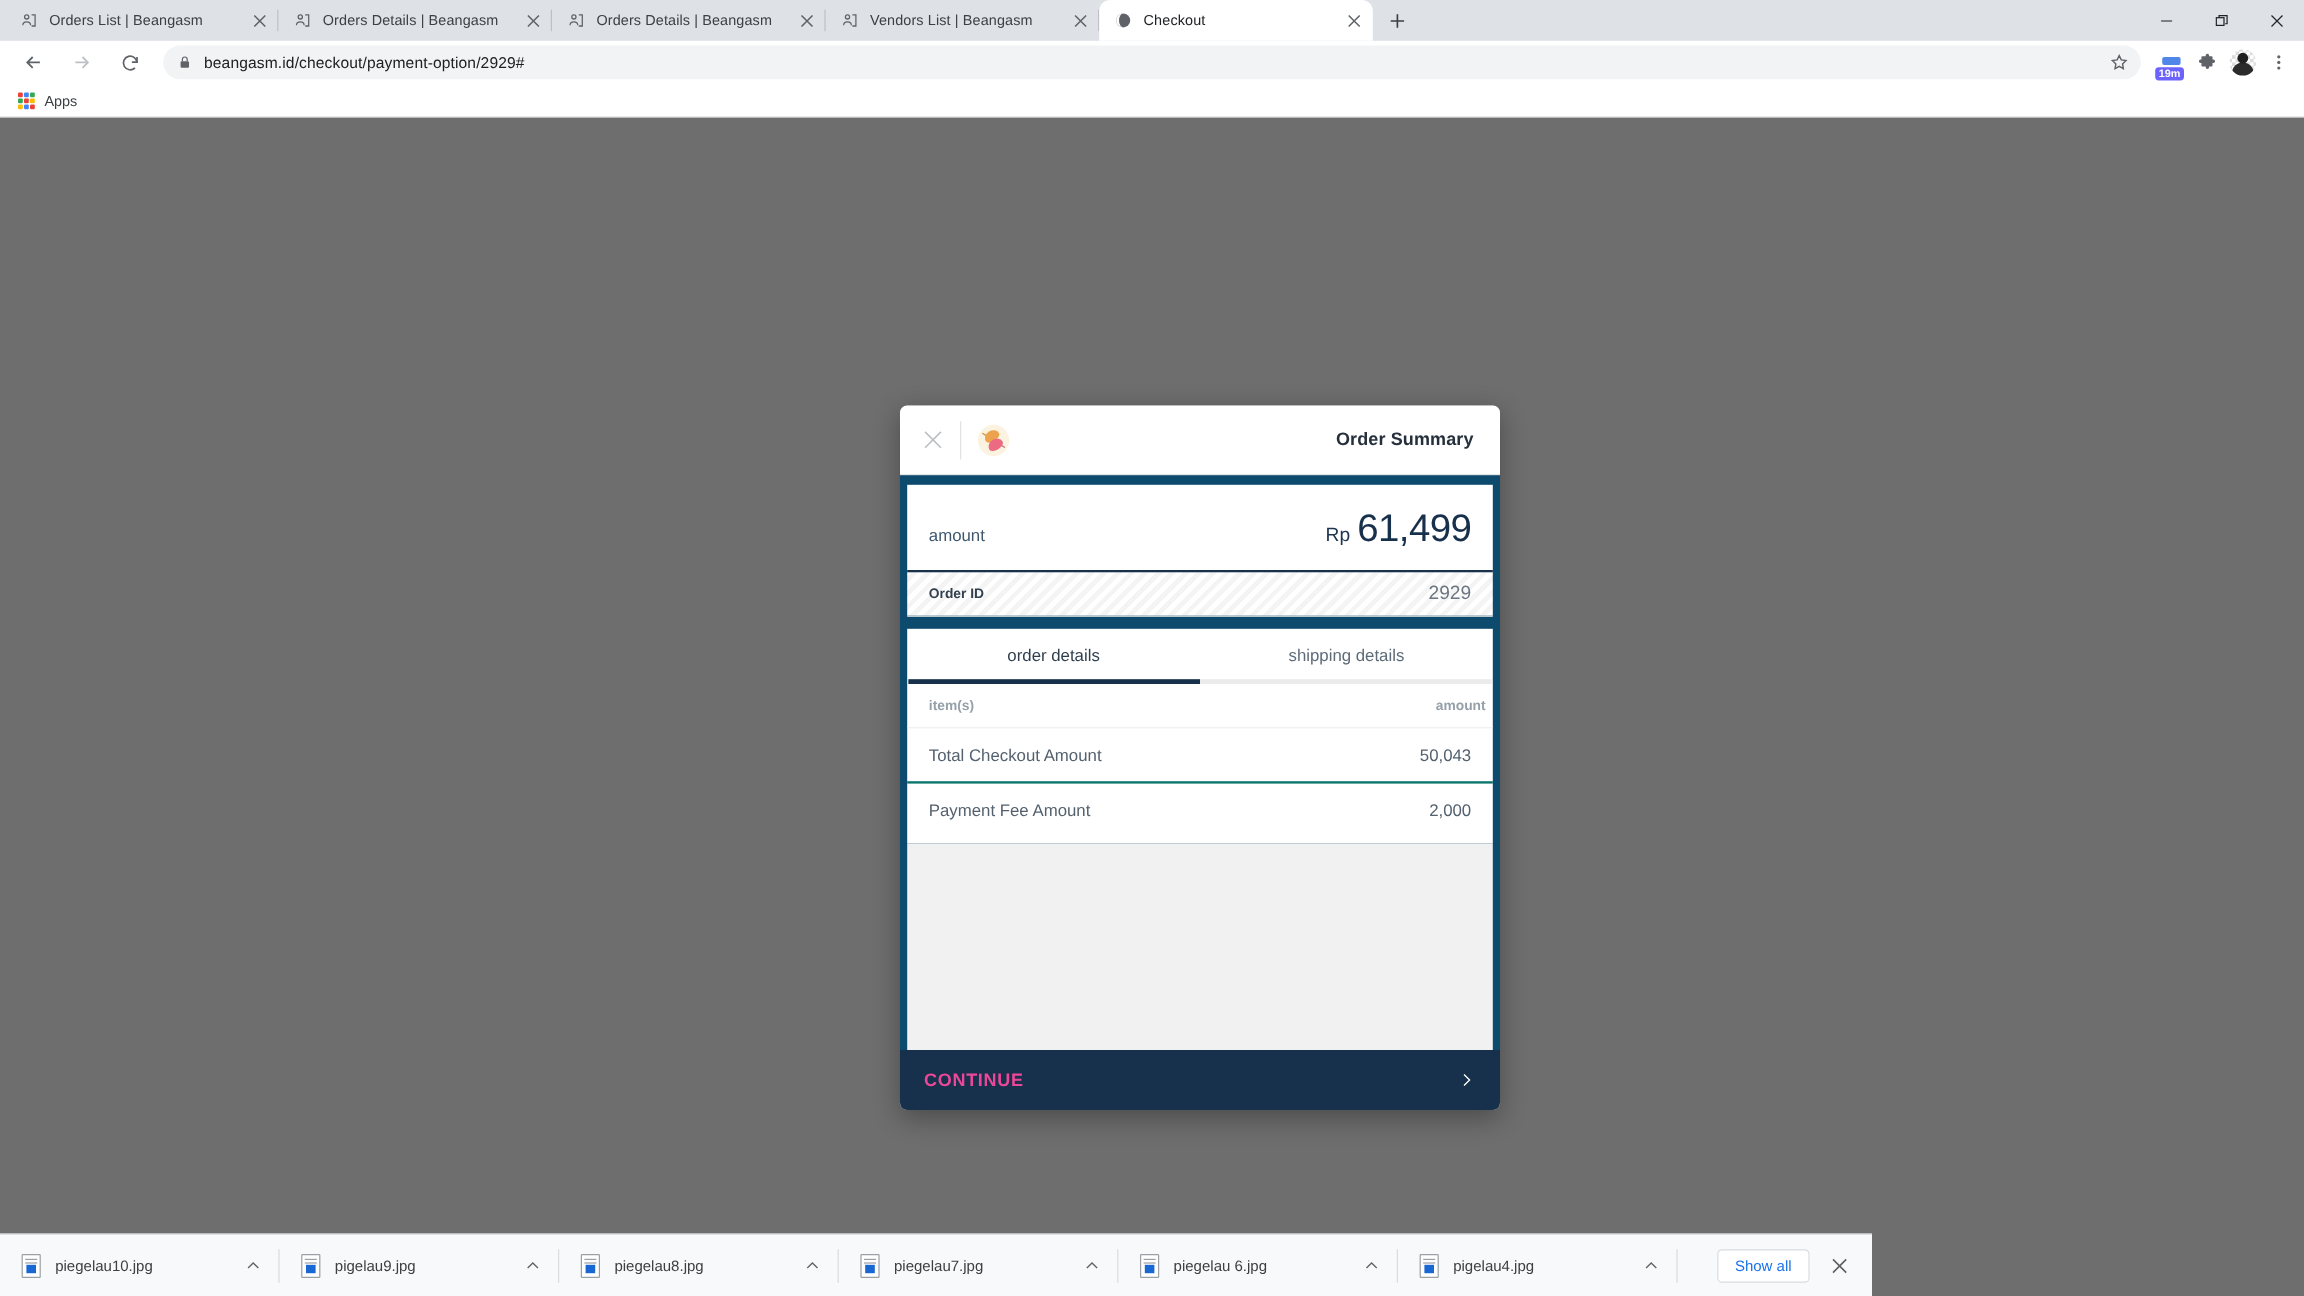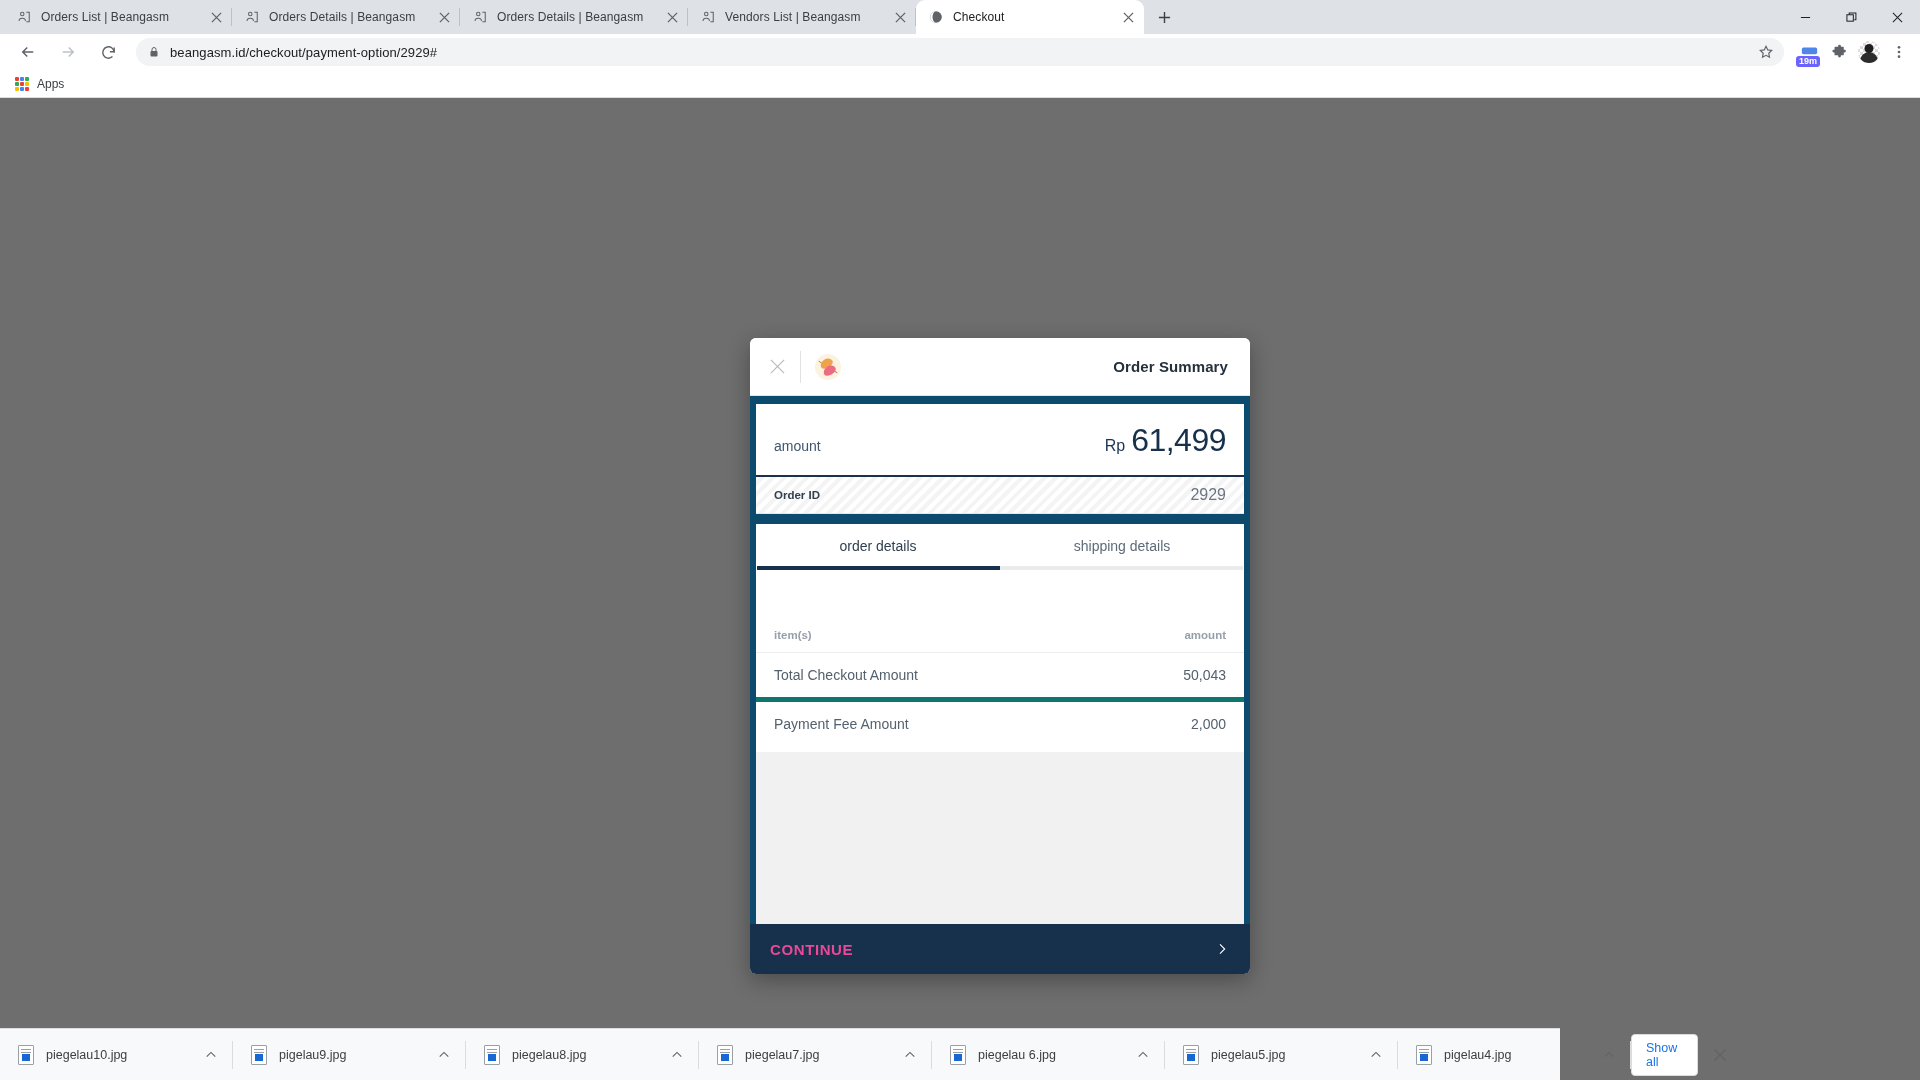--- a/index.html
+++ b/index.html
@@ -339,35 +339,34 @@
     margin: 0 1px;
   }
   .tab-underline-fill {
     width: 50%;
     height: 4px;
     background: #17304b;
   }
 
   .items-head {
     display: flex;
-    padding: 13px 18px 11px 18px;
+    padding: 13px 6px 11px 18px;
     font-size: 11.5px;
     font-weight: bold;
     color: #96a0aa;
     border-bottom: 1px solid #eeeeee;
-    margin-top: 46px;
   }
   .items-head .r { margin-left: auto; }
   .item-row {
     display: flex;
     align-items: center;
     padding: 14px 18px;
     font-size: 14px;
     color: #54616e;
-    border-bottom: 5px solid #0f766e;
+    border-bottom: 2px solid #0f766e;
   }
   .item-row:last-child { border-bottom: none; }
   .item-row .r { margin-left: auto; color: #54616e; }
 
   .modal-spacer { height: 172px; background: #f1f1f1; }
 
   .continue-btn {
     background: #17304b;
     height: 50px;
     display: flex;
@@ -777,29 +776,20 @@
     <div class="dl-item">
       <span class="dl-fileicon"></span>
       <span class="dl-name">piegelau 6.jpg</span>
       <span class="dl-caret">
         <svg width="12" height="12" viewBox="0 0 14 14" fill="none" stroke="#5f6368" stroke-width="1.3">
             <path d="M2 9l5-5 5 5"></path>
           </svg>
       </span>
     </div>
 
-    <div class="dl-item">
-      <span class="dl-fileicon"></span>
-      <span class="dl-name">piegelau5.jpg</span>
-      <span class="dl-caret">
-        <svg width="12" height="12" viewBox="0 0 14 14" fill="none" stroke="#5f6368" stroke-width="1.3">
-            <path d="M2 9l5-5 5 5"></path>
-          </svg>
-      </span>
-    </div>
 
     <div class="dl-item">
       <span class="dl-fileicon"></span>
       <span class="dl-name">pigelau4.jpg</span>
       <span class="dl-caret">
         <svg width="12" height="12" viewBox="0 0 14 14" fill="none" stroke="#5f6368" stroke-width="1.3">
             <path d="M2 9l5-5 5 5"></path>
           </svg>
       </span>
     </div>

